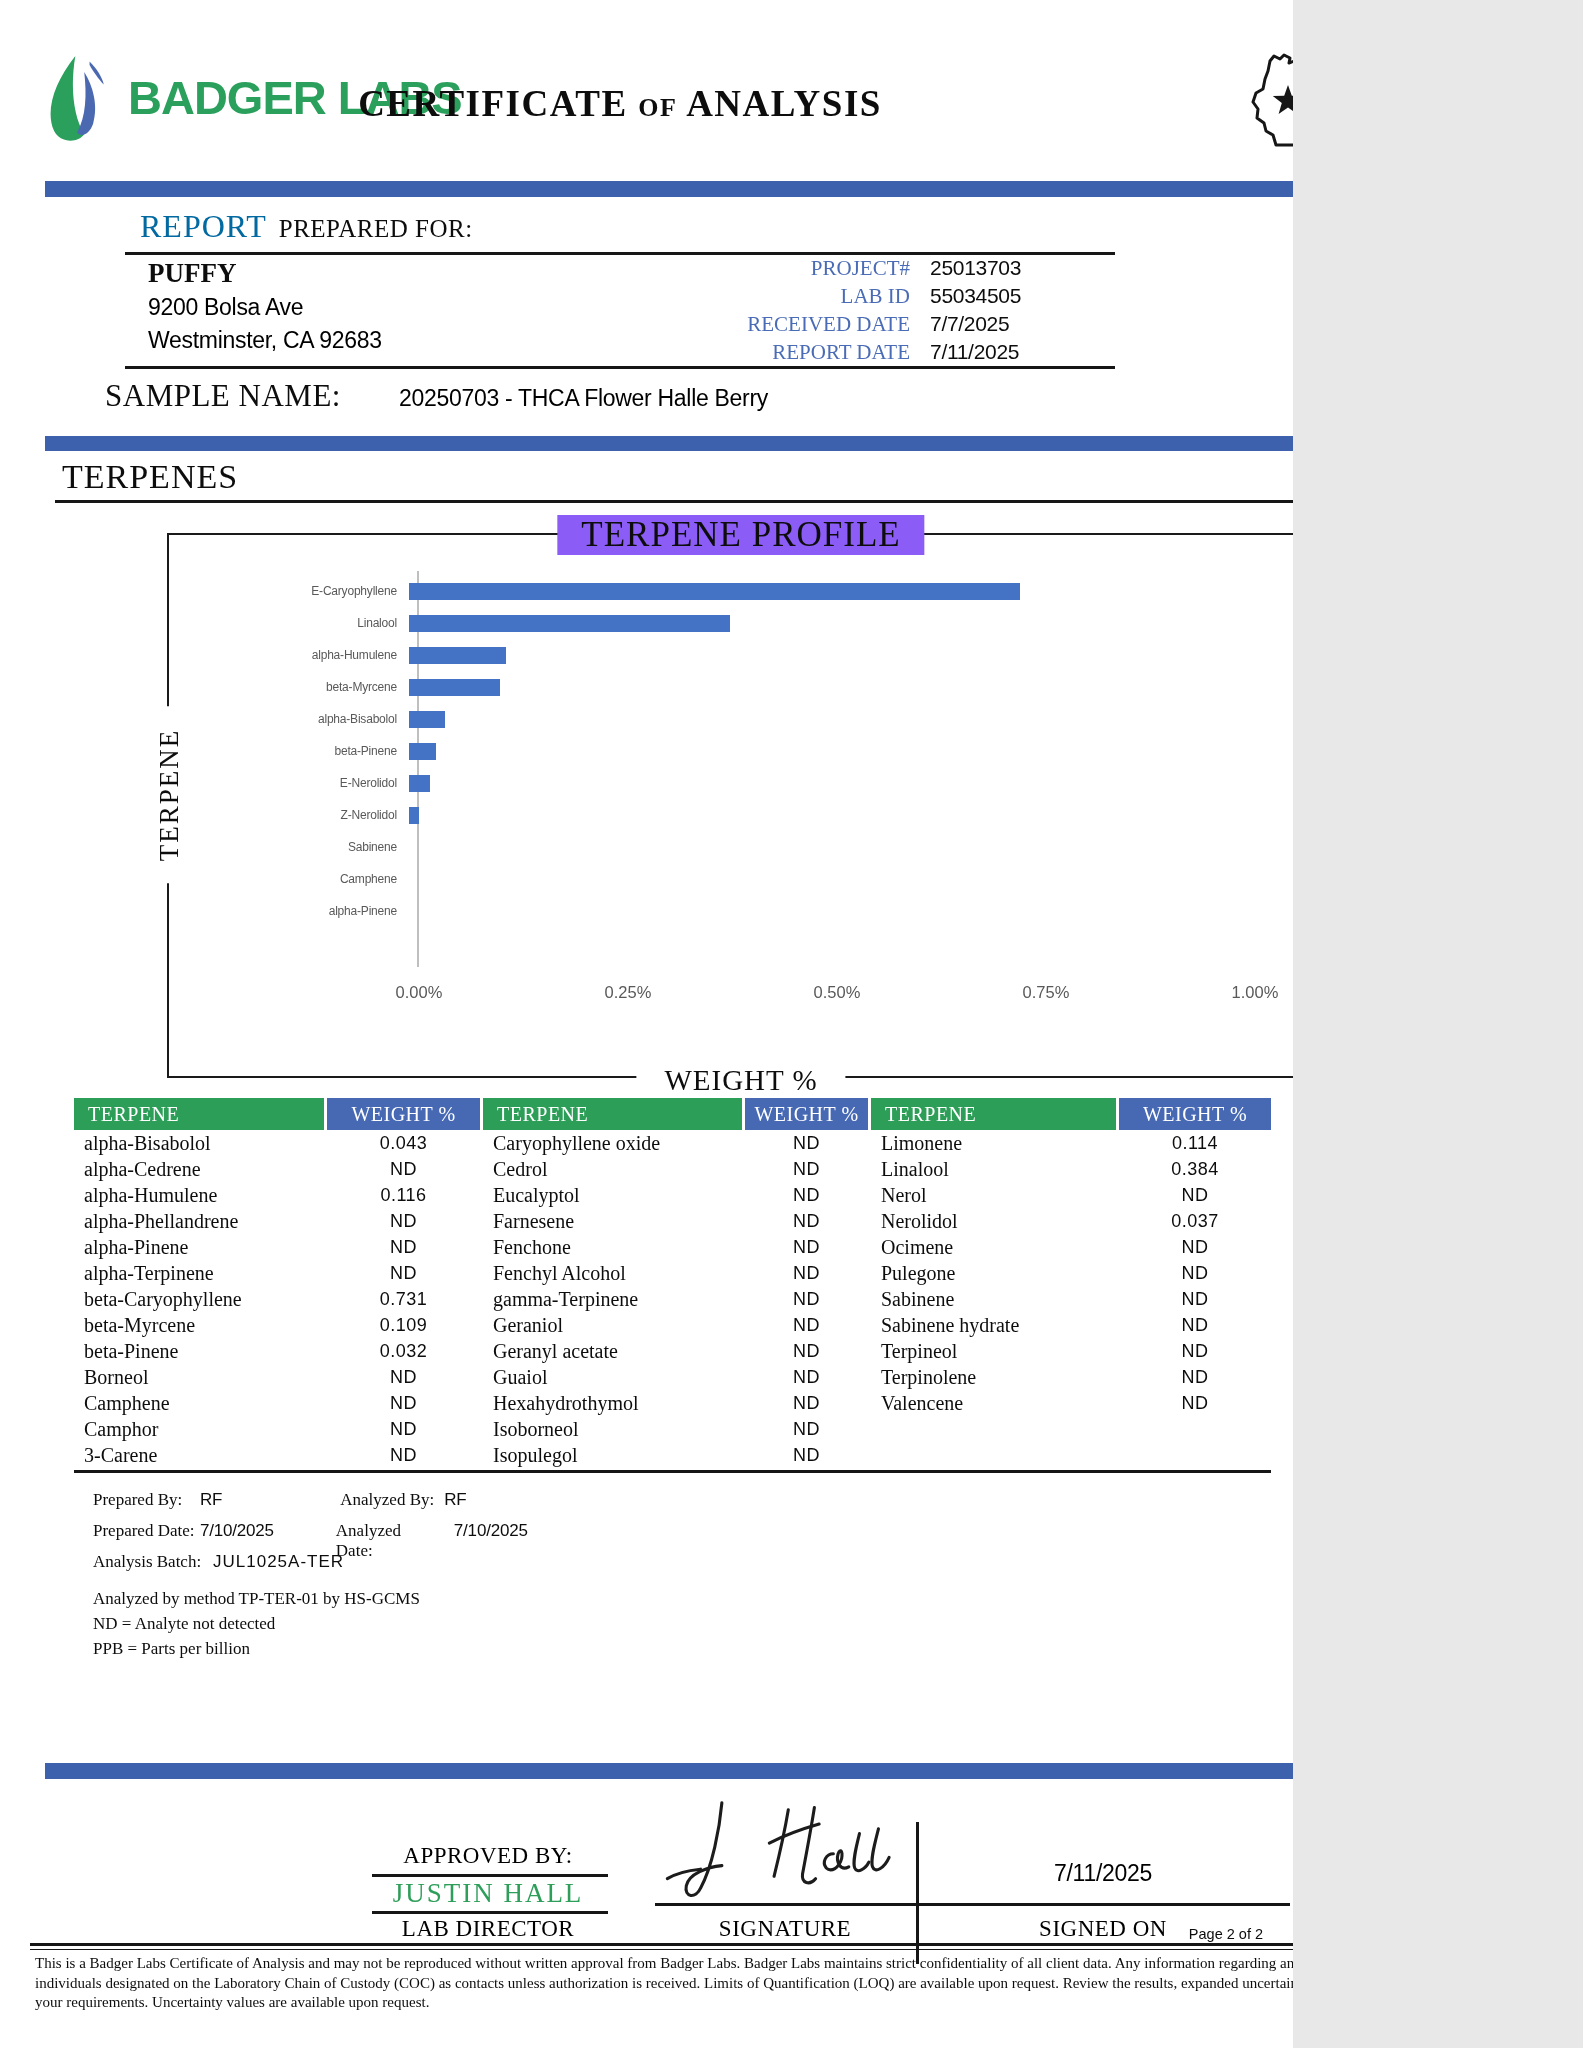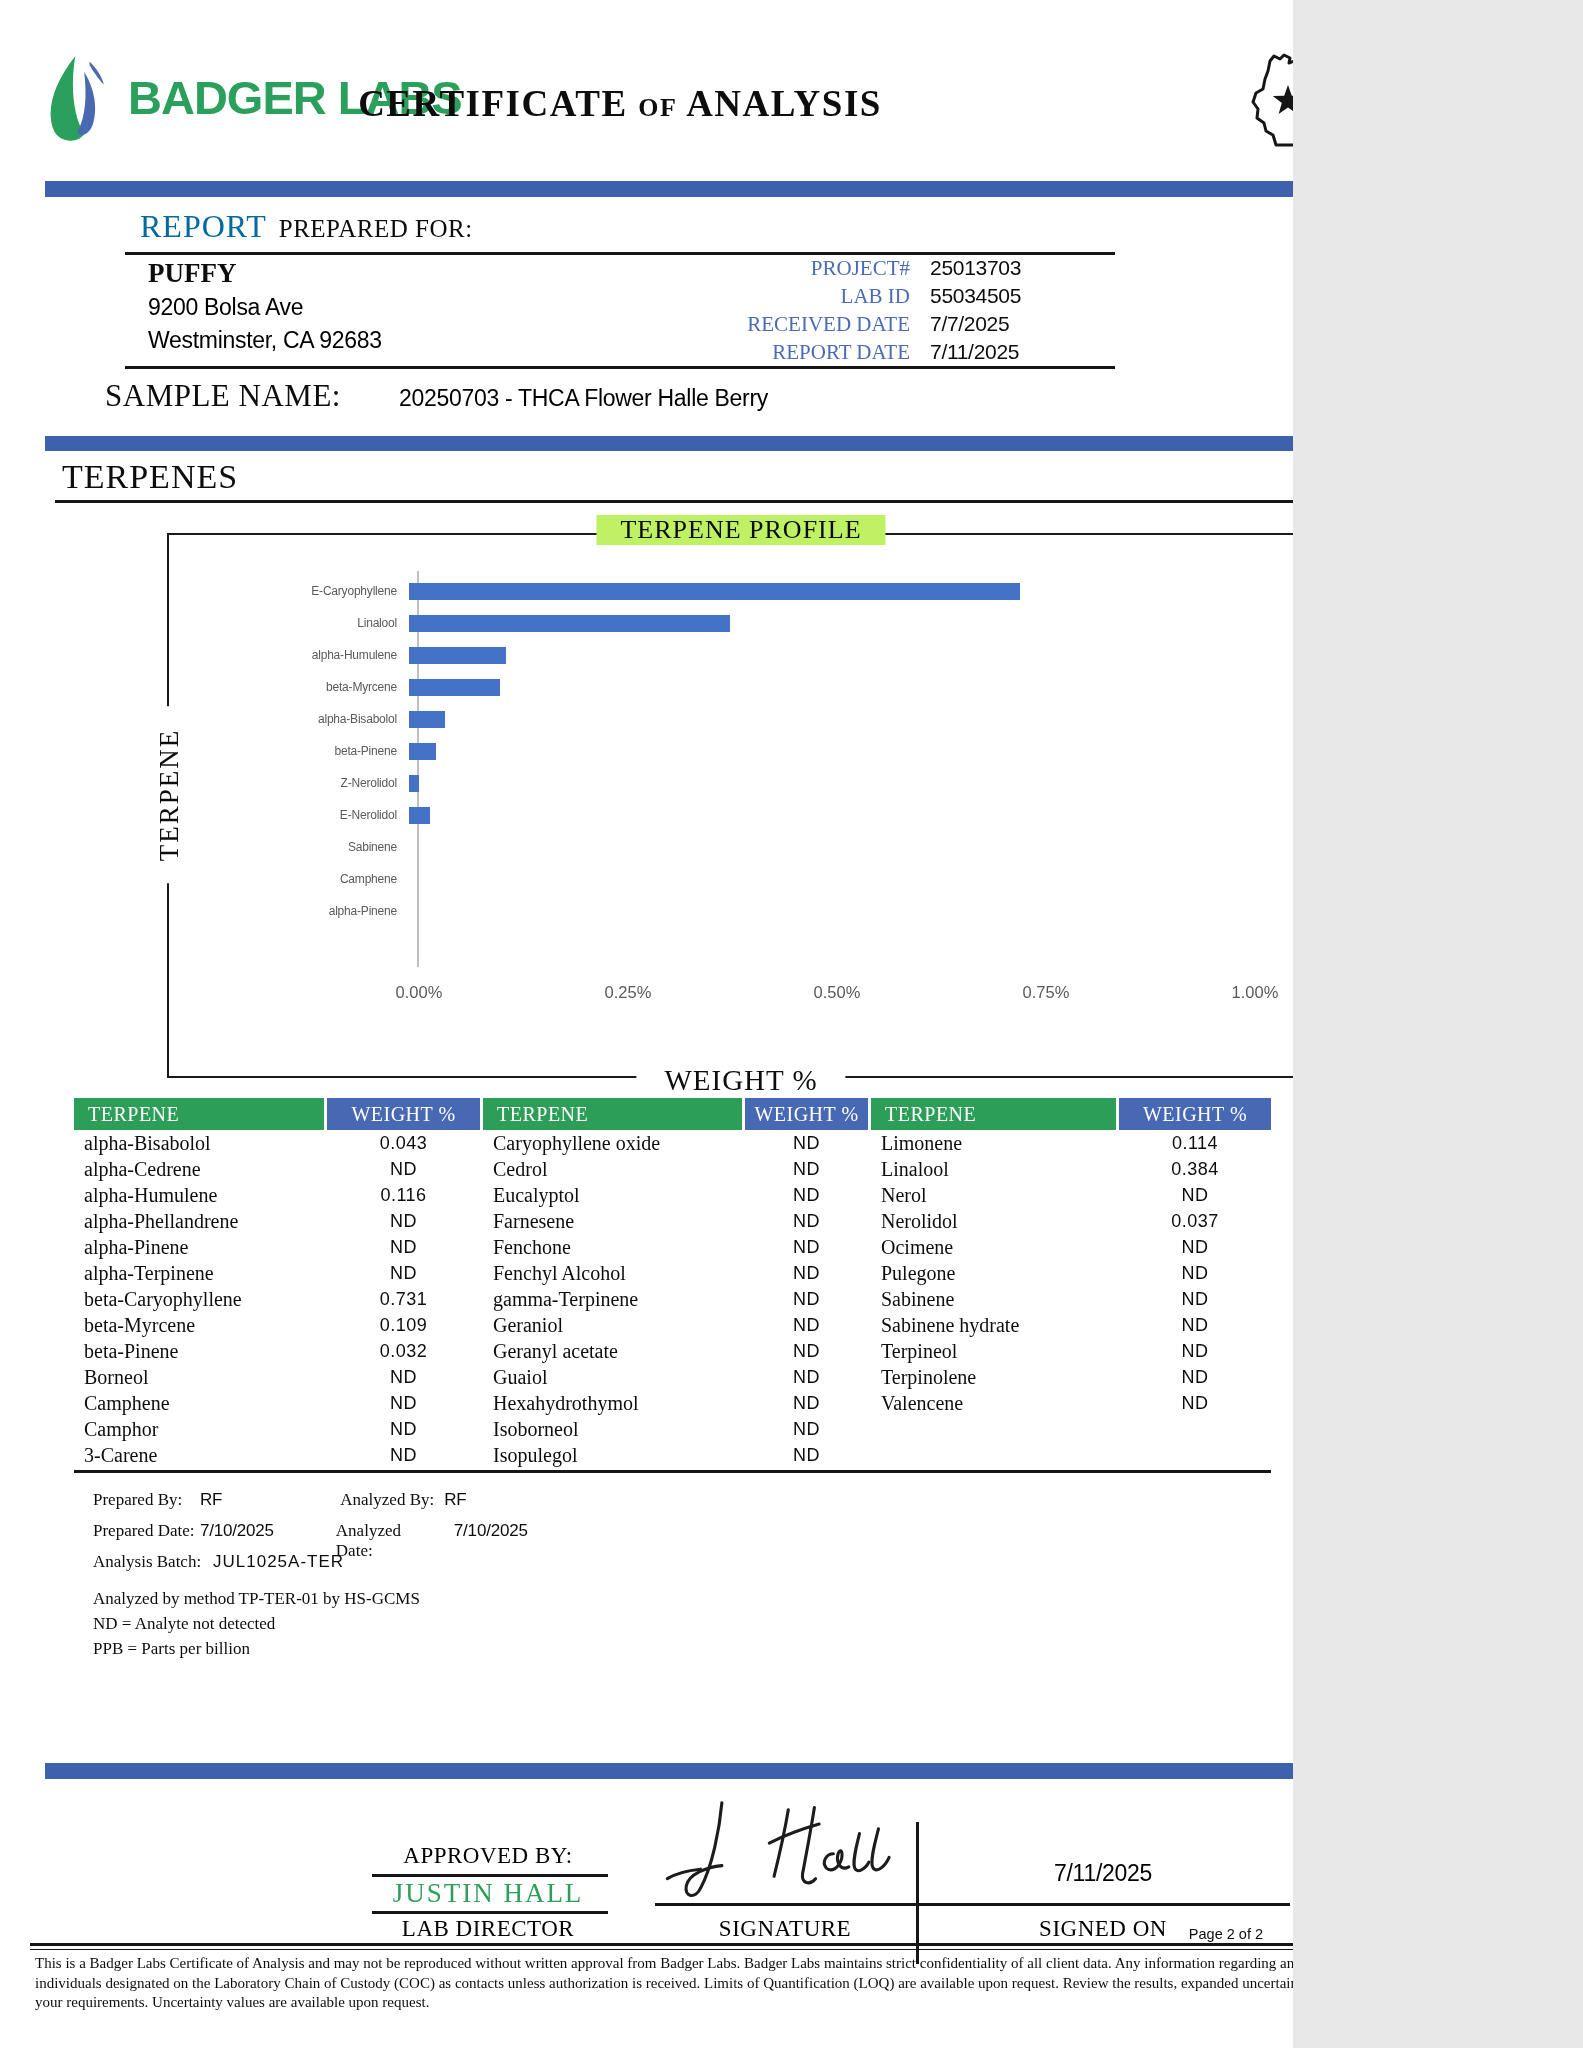--- a/index.html
+++ b/index.html
@@ -30,21 +30,21 @@
   .field-label { width:350px; text-align:right; font-family:"Liberation Serif", serif; font-size:21px; color:#4a6bb5; }
   .field-value { margin-left:20px; font-family:"Liberation Sans", sans-serif; font-size:21px; color:#0d0d0d; letter-spacing:-0.3px; }
   .sample-row { left:105px; top:378px; display:flex; align-items:baseline; }
   .sample-label { font-family:Liberation Serif, serif; font-size:31px; color:#0d0d0d; letter-spacing:0.5px; }
   .sample-value { margin-left:58px; font-size:23px; }
 
   .section-title { left:62px; top:458px; font-family:"Liberation Serif", serif; font-size:34px; color:#0d0d0d; letter-spacing:1px; }
 
   
   .chart-box { left:167px; top:533px; width:1148px; height:545px; border:2.5px solid #1a1a1a; }
-  .chart-title { position:absolute; top:-20px; left:50%; transform:translateX(-50%); background:#bef264; padding:0 24px; font-family:"Liberation Serif", serif; font-size:26px; letter-spacing:1px; color:#0d0d0d; white-space:nowrap; }
+  .chart-title { position:absolute; top:-20px; left:50%; transform:translateX(-50%); background:#8b5cf6; padding:0 24px; font-family:"Liberation Serif", serif; font-size:35px; letter-spacing:1px; color:#0d0d0d; white-space:nowrap; }
   .chart-ylabel { position:absolute; left:0; top:48%; transform:translate(-50%,-50%) rotate(-90deg); background:#fff; padding:0 22px; font-family:"Liberation Serif", serif; font-size:27px; letter-spacing:2px; color:#0d0d0d; white-space:nowrap; }
   .chart-xlabel { position:absolute; bottom:-21px; left:50%; transform:translateX(-50%); background:#fff; padding:0 28px; font-family:"Liberation Serif", serif; font-size:29px; letter-spacing:1px; color:#0d0d0d; white-space:nowrap; }
   .chart-rows { position:absolute; left:0; top:40px; width:100%; }
   .bar-row { display:flex; align-items:center; height:32px; }
   .bar-label { width:238px; padding-right:10px; text-align:right; font-size:12px; color:#595959; letter-spacing:-0.2px; }
   .bar { height:17px; background:#4472c4; }
   .axis-line { position:absolute; left:248px; top:36px; width:1.5px; height:396px; background:#bfbfbf; }
   .chart-ticks { position:absolute; left:0; top:448px; width:100%; height:24px; }
   .tick { position:absolute; transform:translateX(-50%); font-size:16.5px; color:#595959; }
 
@@ -176,28 +176,28 @@
           <div class="bar-label">alpha-Bisabolol</div>
           <div style="width: 2px;"></div>
           <div class="bar" style="width: 35.948px; background: rgb(68, 114, 196);"></div>
         </div>
         <div class="bar-row">
           <div class="bar-label">beta-Pinene</div>
           <div style="width: 2px;"></div>
           <div class="bar" style="width: 26.752px; background: rgb(68, 114, 196);"></div>
         </div>
         <div class="bar-row">
+          <div class="bar-label">E-Nerolidol</div>
+          <div style="width: 2px;"></div>
+          <div class="bar" style="width: 20.9px; background: rgb(68, 114, 196);"></div>
+        </div>
+        <div class="bar-row">
           <div class="bar-label">Z-Nerolidol</div>
           <div style="width: 2px;"></div>
           <div class="bar" style="width: 10.032px; background: rgb(68, 114, 196);"></div>
-        </div>
-        <div class="bar-row">
-          <div class="bar-label">E-Nerolidol</div>
-          <div style="width: 2px;"></div>
-          <div class="bar" style="width: 20.9px; background: rgb(68, 114, 196);"></div>
         </div>
         <div class="bar-row">
           <div class="bar-label">Sabinene</div>
           <div style="width: 2px;"></div>
           <div class="bar" style="width: 0px; background: rgb(68, 114, 196);"></div>
         </div>
         <div class="bar-row">
           <div class="bar-label">Camphene</div>
           <div style="width: 2px;"></div>
           <div class="bar" style="width: 0px; background: rgb(68, 114, 196);"></div>

